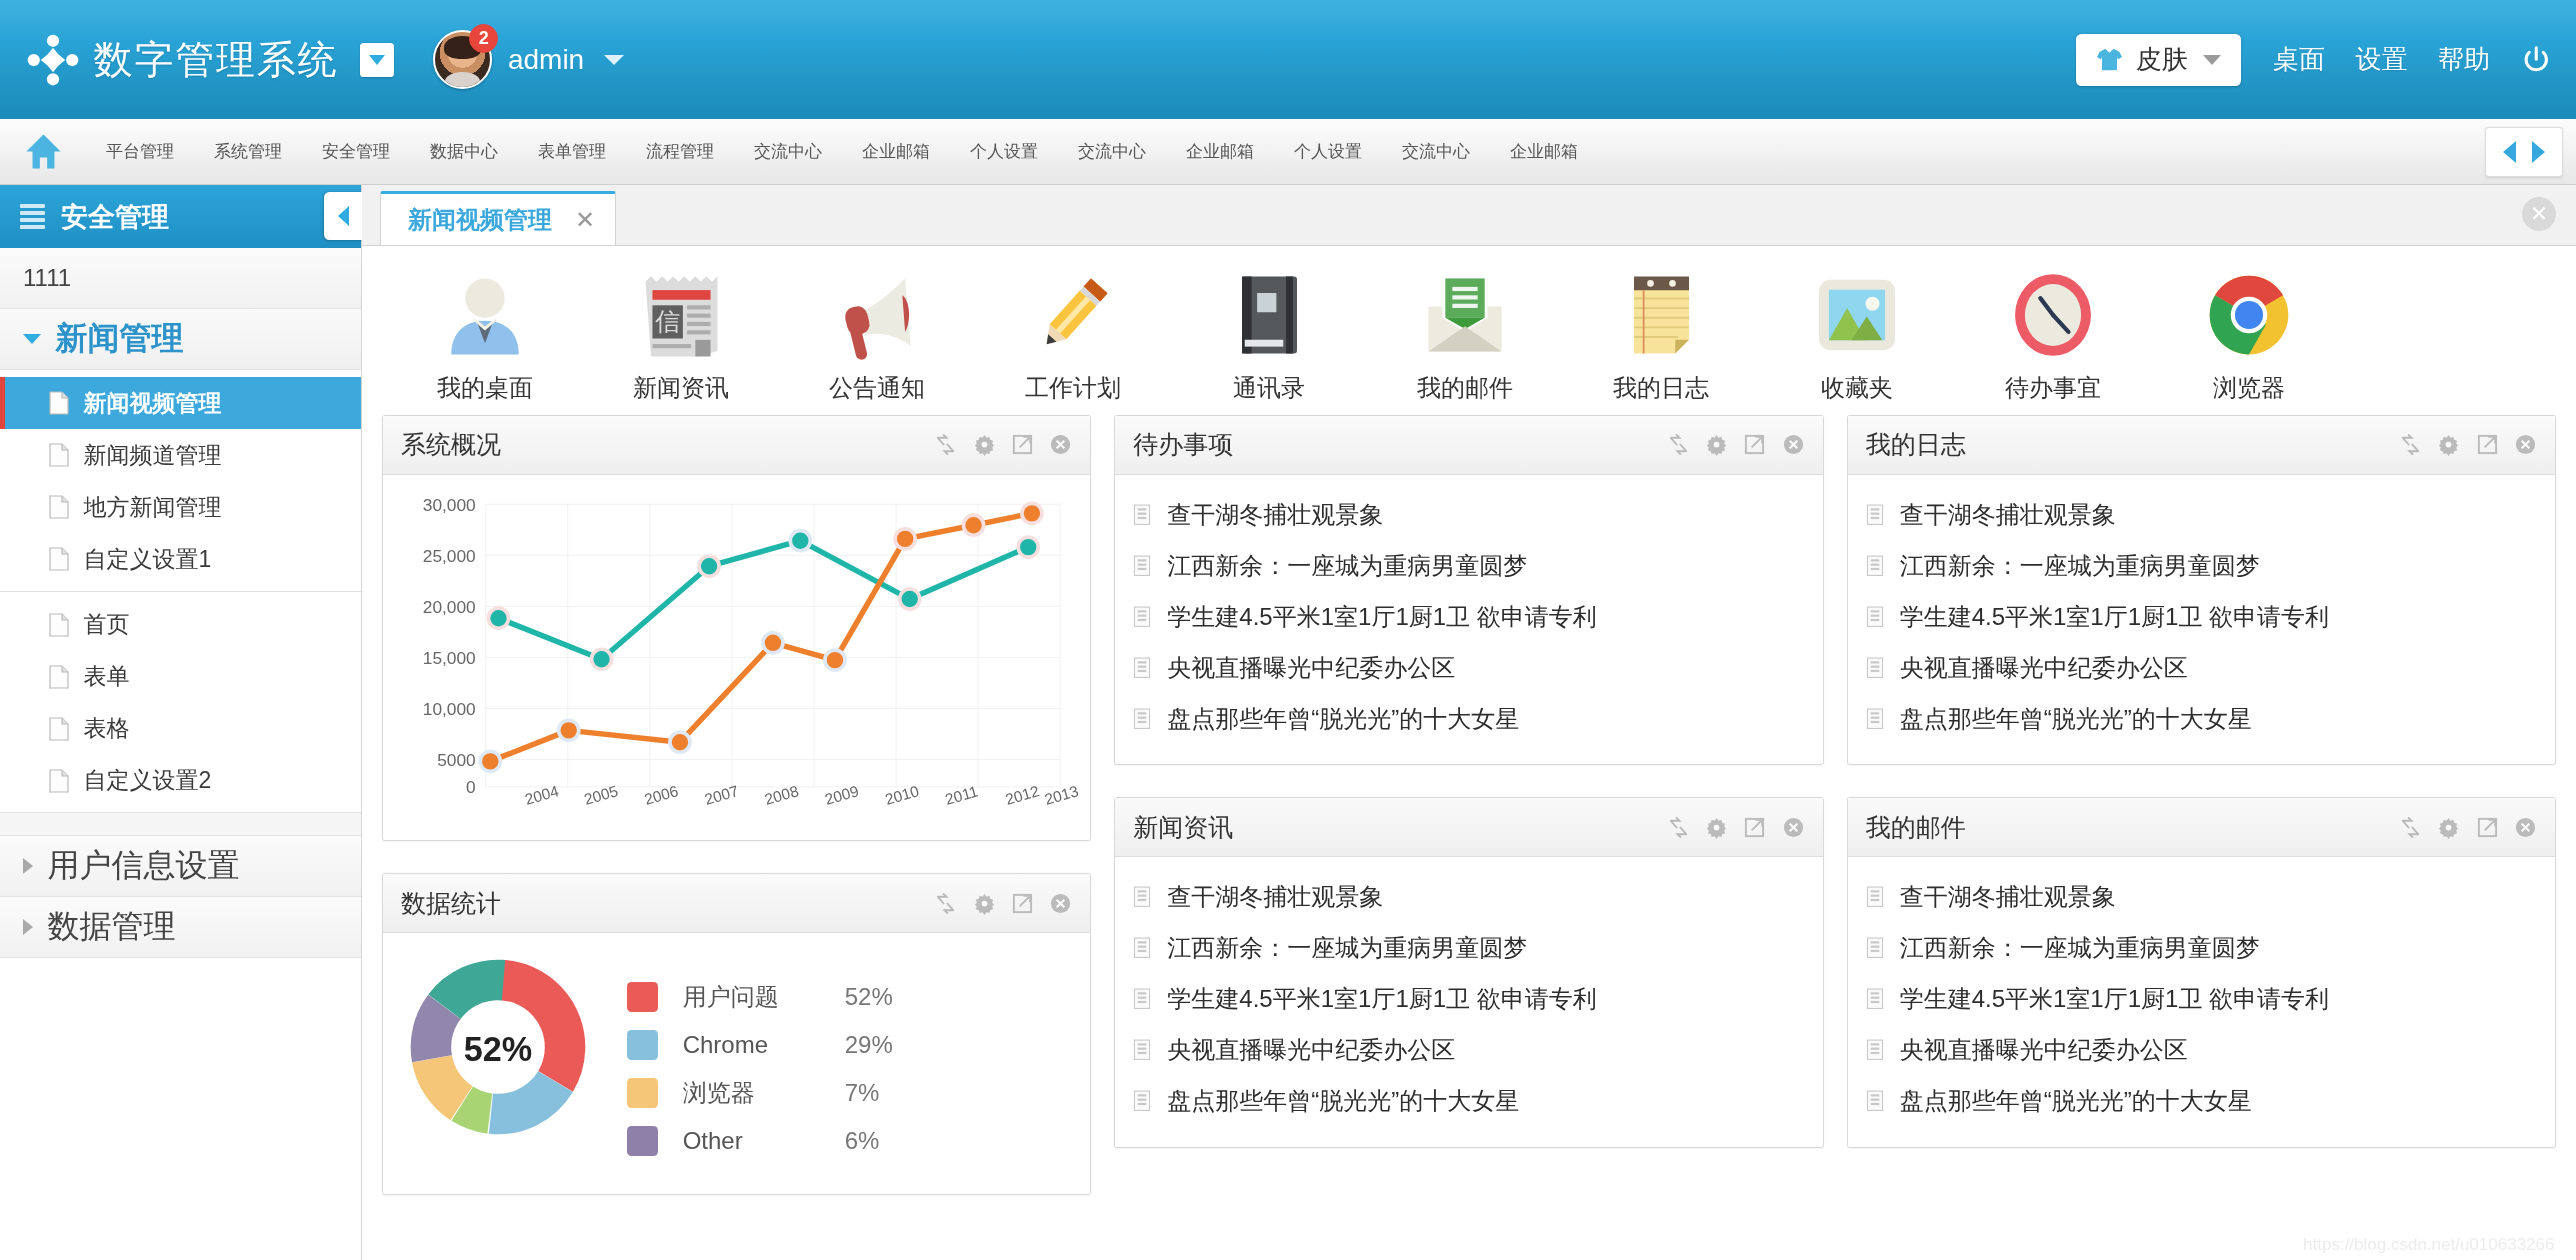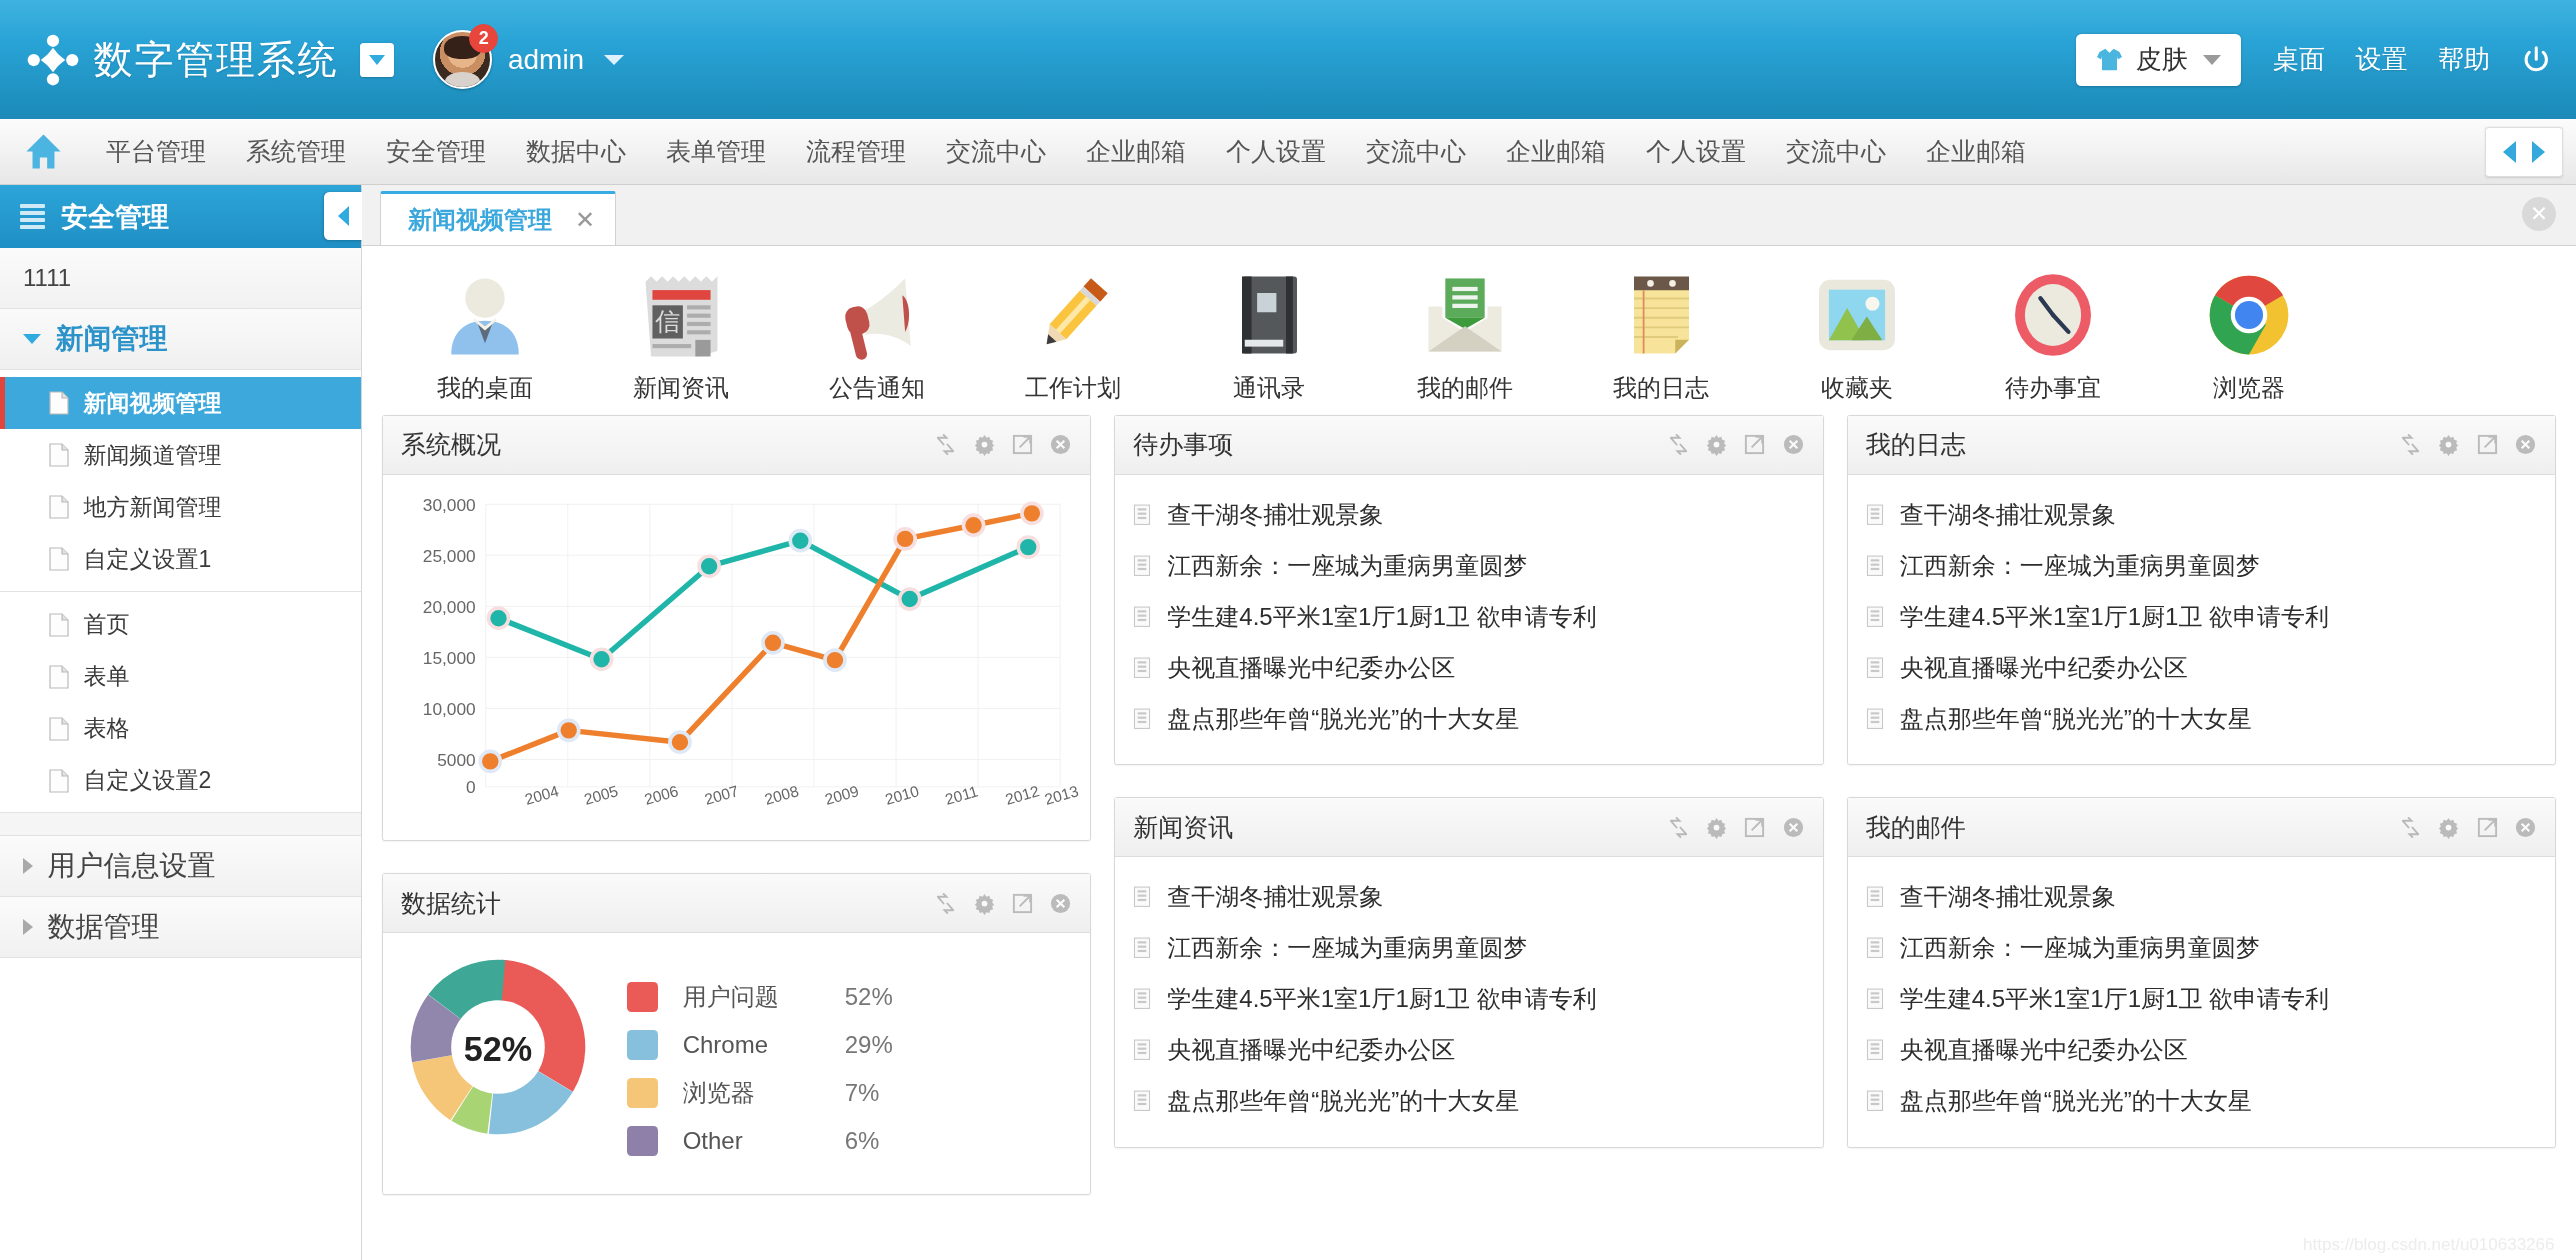--- a/index.html
+++ b/index.html
@@ -81,21 +81,21 @@
 
   
   .navbar {
     height: 66px; width: 100%;
     background: linear-gradient(to bottom, #fcfcfc 0%, #f2f2f2 50%, #e7e7e7 100%);
     border-bottom: 0.9px solid #cfcfcf;
     display: flex; align-items: center; position: relative;
   }
   .nav-home { width: 86px; display: flex; align-items: center; justify-content: center; cursor: pointer; }
   .nav-item {
-    font-size: 25px; color: #555; padding: 0 20px; cursor: pointer;
+    font-size: 17px; color: #555; padding: 0 20px; cursor: pointer;
     white-space: nowrap;
   }
   .nav-arrows {
     position: absolute; right: 12.6px; top: 8px;
     background: #fff; border: 0.9px solid #ddd; border-radius: 3.6px;
     height: 50px; display: flex; align-items: center; padding: 0 9px;
     box-shadow: 0 0.9px 1.8px rgba(0,0,0,.12);
   }
   .nav-arrow {
     width: 0; height: 0; margin: 0 8px; cursor: pointer;
@@ -130,21 +130,21 @@
     height: 61px; display:flex; align-items:center; padding:0 23px;
     font-size: 24px; color:#444; border-bottom:0.9px solid #e2e2e2;
     background: linear-gradient(to bottom,#fbfbfb,#f1f1f1);
   }
   .side-group {
     height: 61px; display:flex; align-items:center; padding:0 23px;
     border-bottom:0.9px solid #e2e2e2; cursor:pointer;
     background: linear-gradient(to bottom,#fbfbfb,#f1f1f1);
   }
   .side-group.open { background: linear-gradient(to bottom,#fafafa,#f0f0f0); }
-  .side-group-label { font-size: 28px; color:#444; font-weight:bold; }
+  .side-group-label { font-size: 32px; color:#444; font-weight:bold; }
   .side-group.open .side-group-label { color:#2b93c9; }
   .caret-down { width:0;height:0;border-left:9px solid transparent;border-right:9px solid transparent;border-top:10.8px solid #2fabe0; margin-right:14.4px; }
   .caret-right { width:0;height:0;border-top:8px solid transparent;border-bottom:8px solid transparent;border-left:10px solid #a9a9a9; margin-right:14.4px; }
   .side-sub { background:#fff; padding: 7.2px 0 5.4px 0; border-bottom:0.9px solid #e2e2e2; }
   .side-item {
     height: 52px; display:flex; align-items:center; padding-left: 49px;
     font-size: 23px; color:#3a3a3a; cursor:pointer; position:relative;
   }
   .side-item.active { background:#3ca8dc; color:#fff; font-weight:bold; }
   .side-item.active::before {

